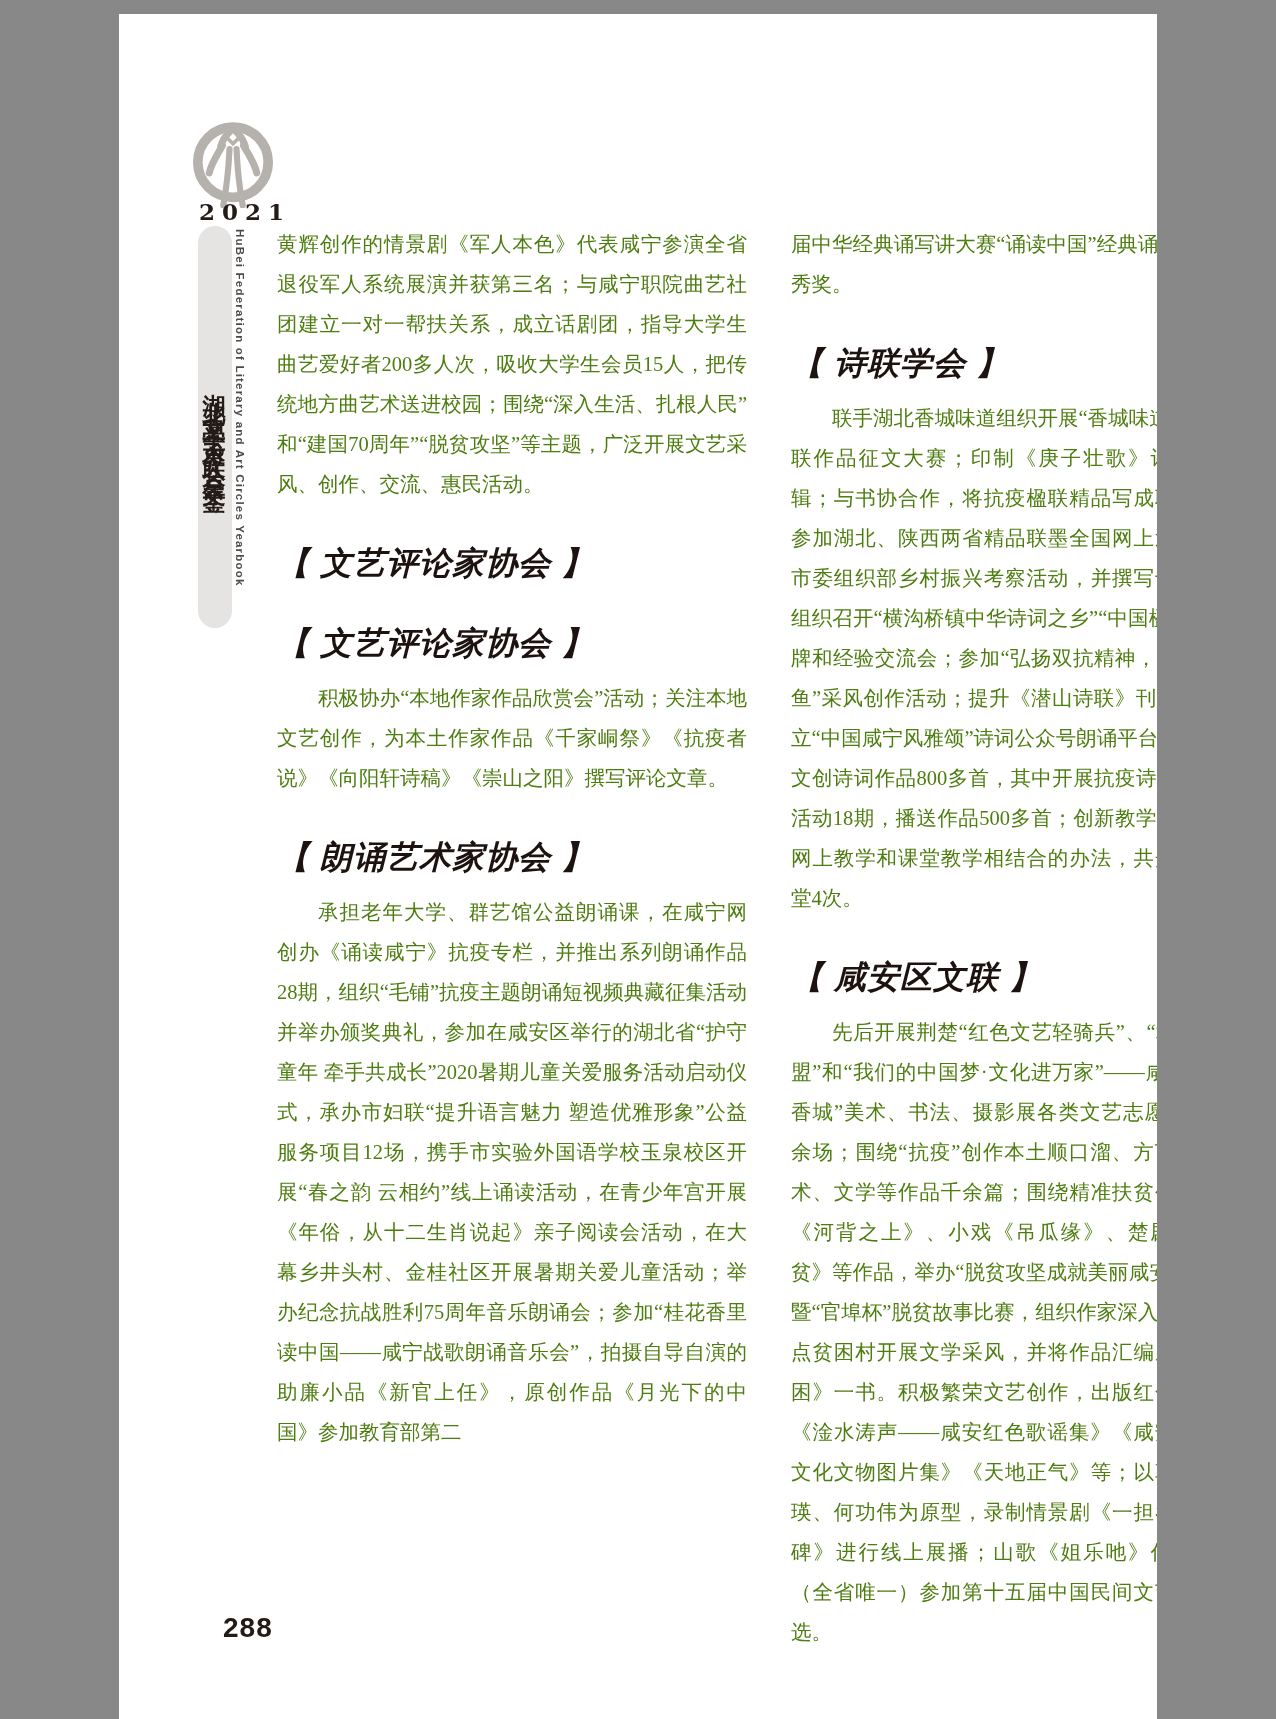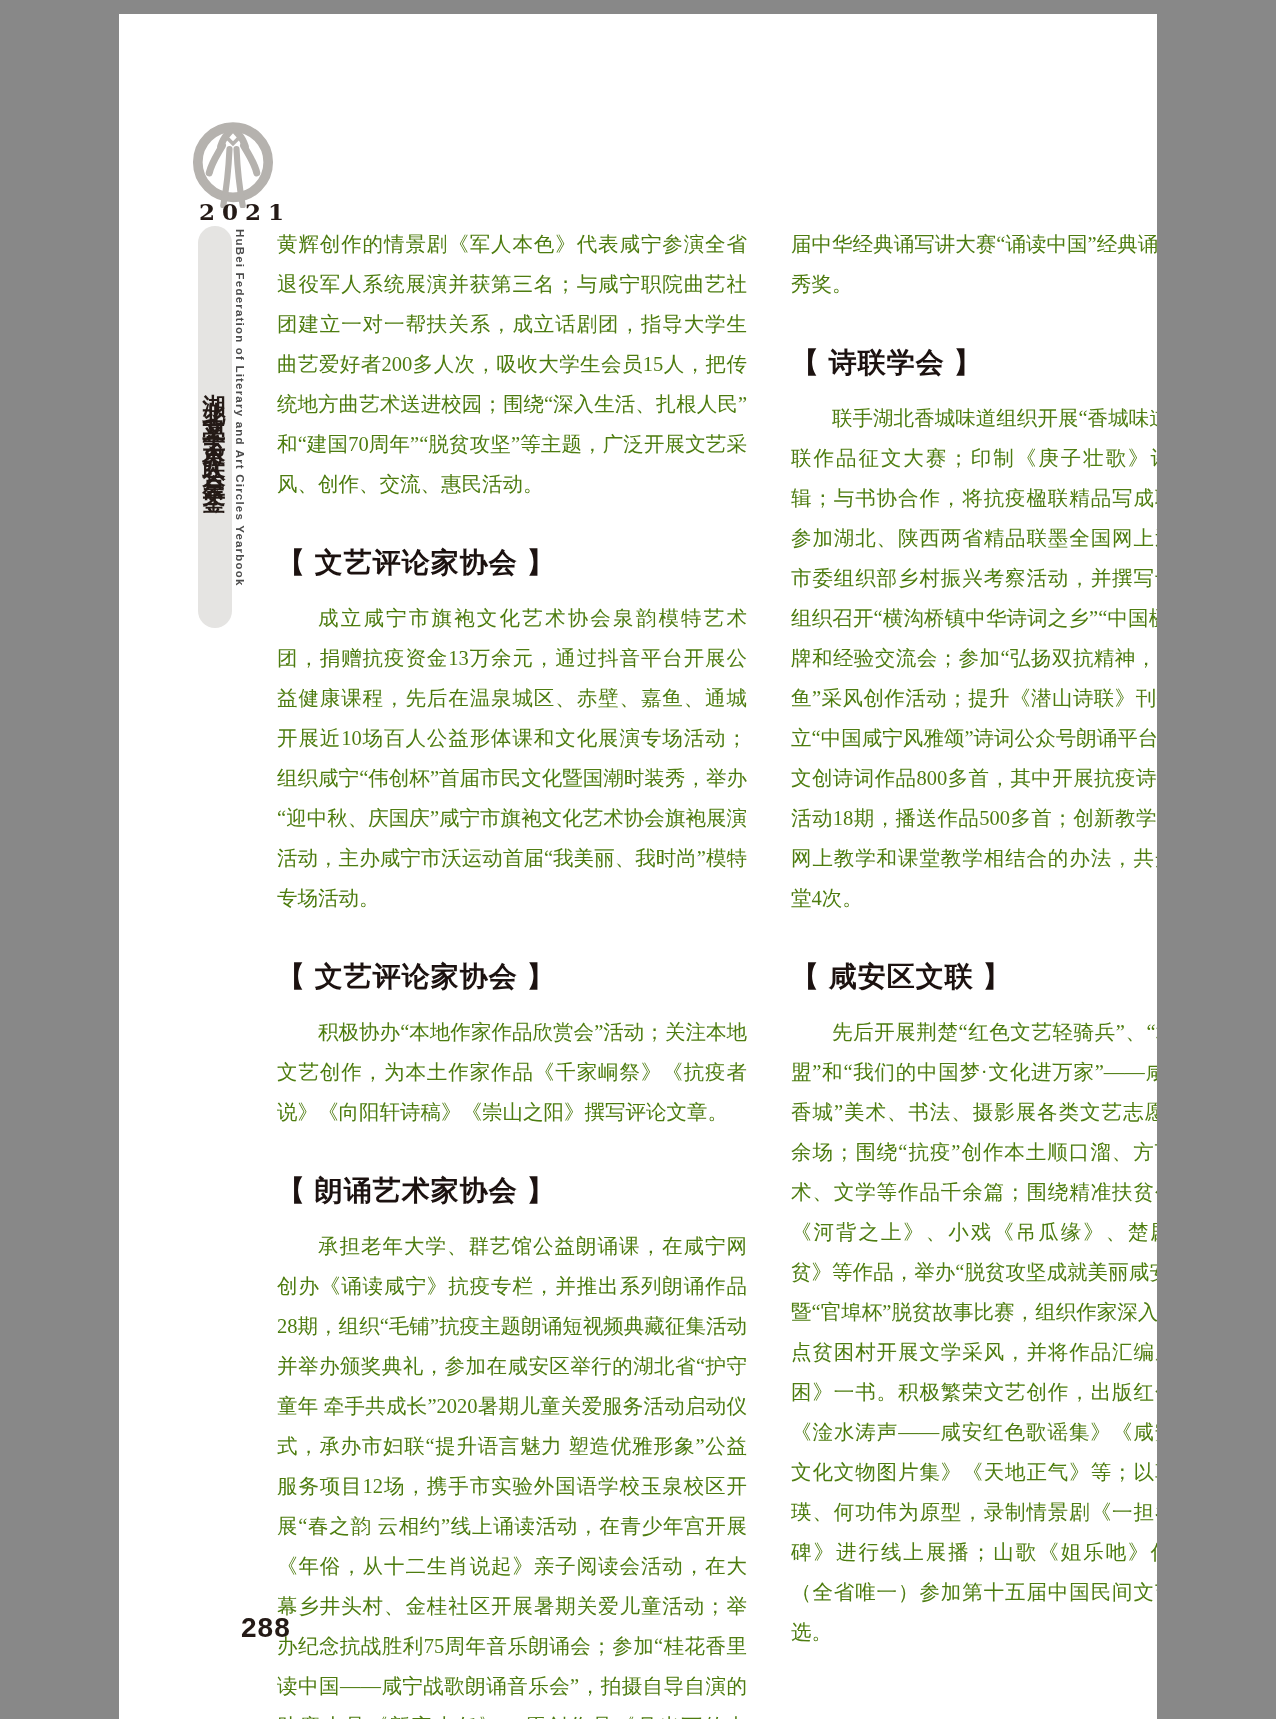--- a/index.html
+++ b/index.html
@@ -32,40 +32,41 @@
     white-space:nowrap;
   }
   .en-strip{
     position:absolute;left:115px;top:215px;height:420px;
     writing-mode:vertical-rl;
     font-family:"Liberation Sans","DejaVu Sans",sans-serif;
     font-weight:bold;font-size:11.5px;letter-spacing:1.2px;color:#4b4b4b;
     white-space:nowrap;
   }
   .pagenum{
-    position:absolute;left:122px;top:1598px;
+    position:absolute;left:104px;top:1598px;
     font-family:"Liberation Sans","DejaVu Sans",sans-serif;
     font-weight:bold;font-size:28px;letter-spacing:1px;color:#241a16;
   }
   
   .col{position:absolute;top:210px;width:470px;}
   .col-left{left:158px;}
   .col-right{left:672px;}
   .col p{
     margin:0;
     font-size:20.5px;line-height:40px;
     text-align:justify;text-justify:inter-ideograph;
     color:#4d7c0f;
   }
   .ind{text-indent:2em;}
   .sec{
     margin:38px 0 14px 0;
     font-family:"Liberation Sans","DejaVu Sans",sans-serif;
-    font-weight:bold;font-size:28px;line-height:42px;color:#1c1210;
+    font-weight:bold;font-size:32px;line-height:42px;color:#1c1210;
     letter-spacing:1px;
+    font-style:italic;
   }
   .big{
     margin:52px 0 40px 0;
     font-family:"Liberation Sans","DejaVu Sans",sans-serif;
     font-weight:bold;font-size:42px;line-height:48px;color:#151009;
     text-align:center;letter-spacing:4px;
   }
 </style>
 </head>
 <body>
@@ -86,21 +87,20 @@
 
   <div class="cn-strip">
     <span>湖北省文学艺术界联合会年鉴</span>
   </div>
 
   <div class="en-strip">HuBei Federation of Literary and Art Circles Yearbook</div>
 
   <div class="col col-left">
     <p>黄辉创作的情景剧《军人本色》代表咸宁参演全省退役军人系统展演并获第三名；与咸宁职院曲艺社团建立一对一帮扶关系，成立话剧团，指导大学生曲艺爱好者200多人次，吸收大学生会员15人，把传统地方曲艺术送进校园；围绕“深入生活、扎根人民”和“建国70周年”“脱贫攻坚”等主题，广泛开展文艺采风、创作、交流、惠民活动。</p>
     <div class="sec">【 文艺评论家协会 】</div>
-    <p class="ind">成立咸宁市旗袍文化艺术协会泉韵模特艺术团，捐赠抗疫资金13万余元，通过抖音平台开展公益健康课程，先后在温泉城区、赤壁、嘉鱼、通城开展近10场百人公益形体课和文化展演专场活动；组织咸宁“伟创杯”首届市民文化暨国潮时装秀，举办“迎中秋、庆国庆”咸宁市旗袍文化艺术协会旗袍展演活动，主办咸宁市沃运动首届“我美丽、我时尚”模特专场活动。</p>
     <div class="sec">【 文艺评论家协会 】</div>
     <p class="ind">积极协办“本地作家作品欣赏会”活动；关注本地文艺创作，为本土作家作品《千家峒祭》《抗疫者说》《向阳轩诗稿》《崇山之阳》撰写评论文章。</p>
     <div class="sec">【 朗诵艺术家协会 】</div>
     <p class="ind">承担老年大学、群艺馆公益朗诵课，在咸宁网创办《诵读咸宁》抗疫专栏，并推出系列朗诵作品28期，组织“毛铺”抗疫主题朗诵短视频典藏征集活动并举办颁奖典礼，参加在咸安区举行的湖北省“护守童年 牵手共成长”2020暑期儿童关爱服务活动启动仪式，承办市妇联“提升语言魅力 塑造优雅形象”公益服务项目12场，携手市实验外国语学校玉泉校区开展“春之韵 云相约”线上诵读活动，在青少年宫开展《年俗，从十二生肖说起》亲子阅读会活动，在大幕乡井头村、金桂社区开展暑期关爱儿童活动；举办纪念抗战胜利75周年音乐朗诵会；参加“桂花香里读中国——咸宁战歌朗诵音乐会”，拍摄自导自演的助廉小品《新官上任》，原创作品《月光下的中国》参加教育部第二</p>
   </div>
 
   <div class="col col-right">
     <p>届中华经典诵写讲大赛“诵读中国”经典诵读大赛获优秀奖。</p>
     <div class="sec">【 诗联学会 】</div>
     <p class="ind">联手湖北香城味道组织开展“香城味道杯”抗疫诗联作品征文大赛；印制《庚子壮歌》诗联作品专辑；与书协合作，将抗疫楹联精品写成联墨作品，参加湖北、陕西两省精品联墨全国网上巡展；参加市委组织部乡村振兴考察活动，并撰写专题报告；组织召开“横沟桥镇中华诗词之乡”“中国楹联之镇”授牌和经验交流会；参加“弘扬双抗精神，助力诗经嘉鱼”采风创作活动；提升《潜山诗联》刊物平台，创立“中国咸宁风雅颂”诗词公众号朗诵平台，累计朗诵文创诗词作品800多首，其中开展抗疫诗词作品朗诵活动18期，播送作品500多首；创新教学平台，实行网上教学和课堂教学相结合的办法，共开设学员讲堂4次。</p>

